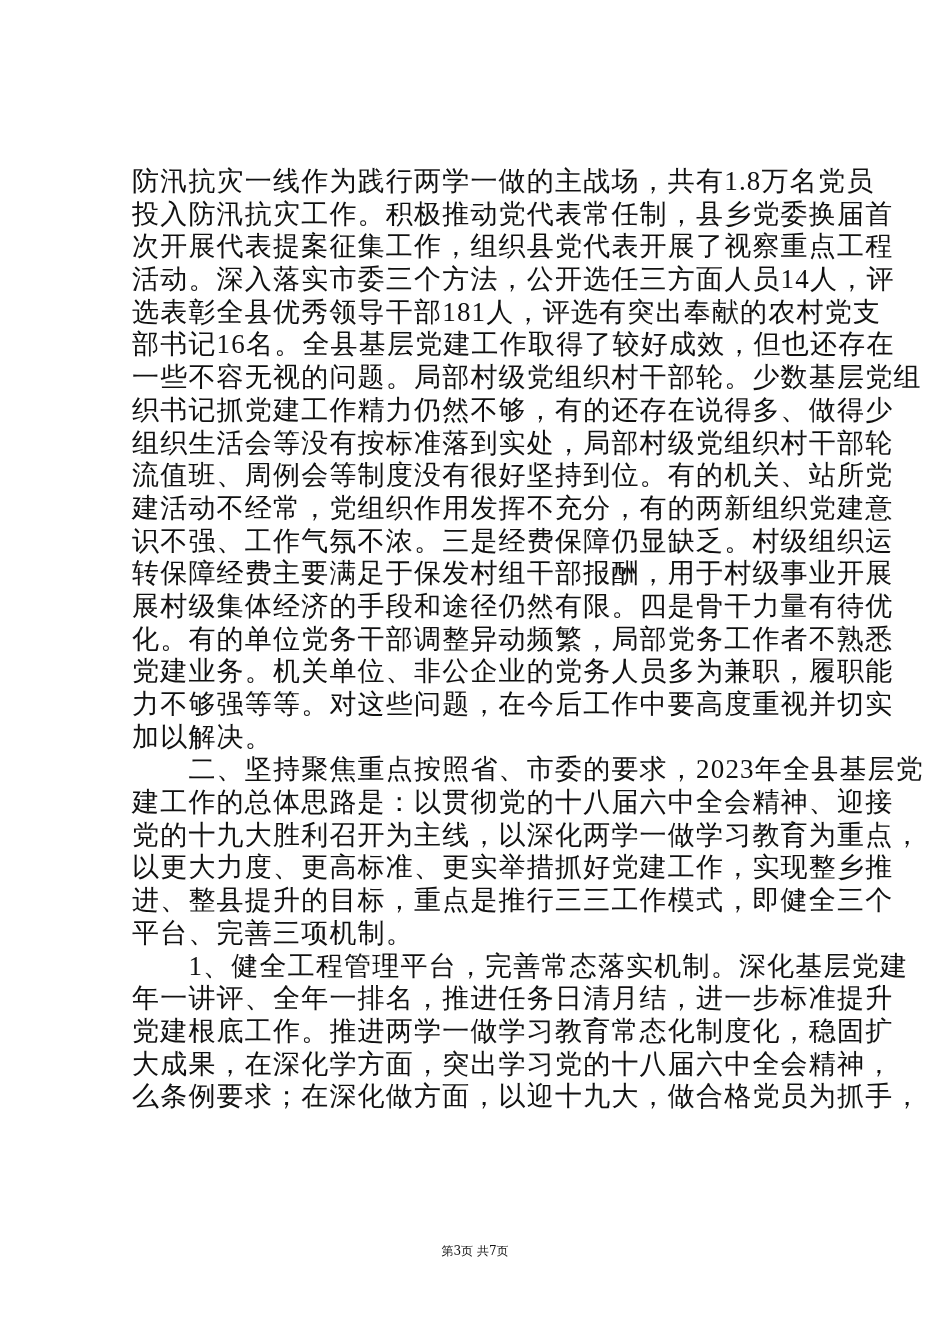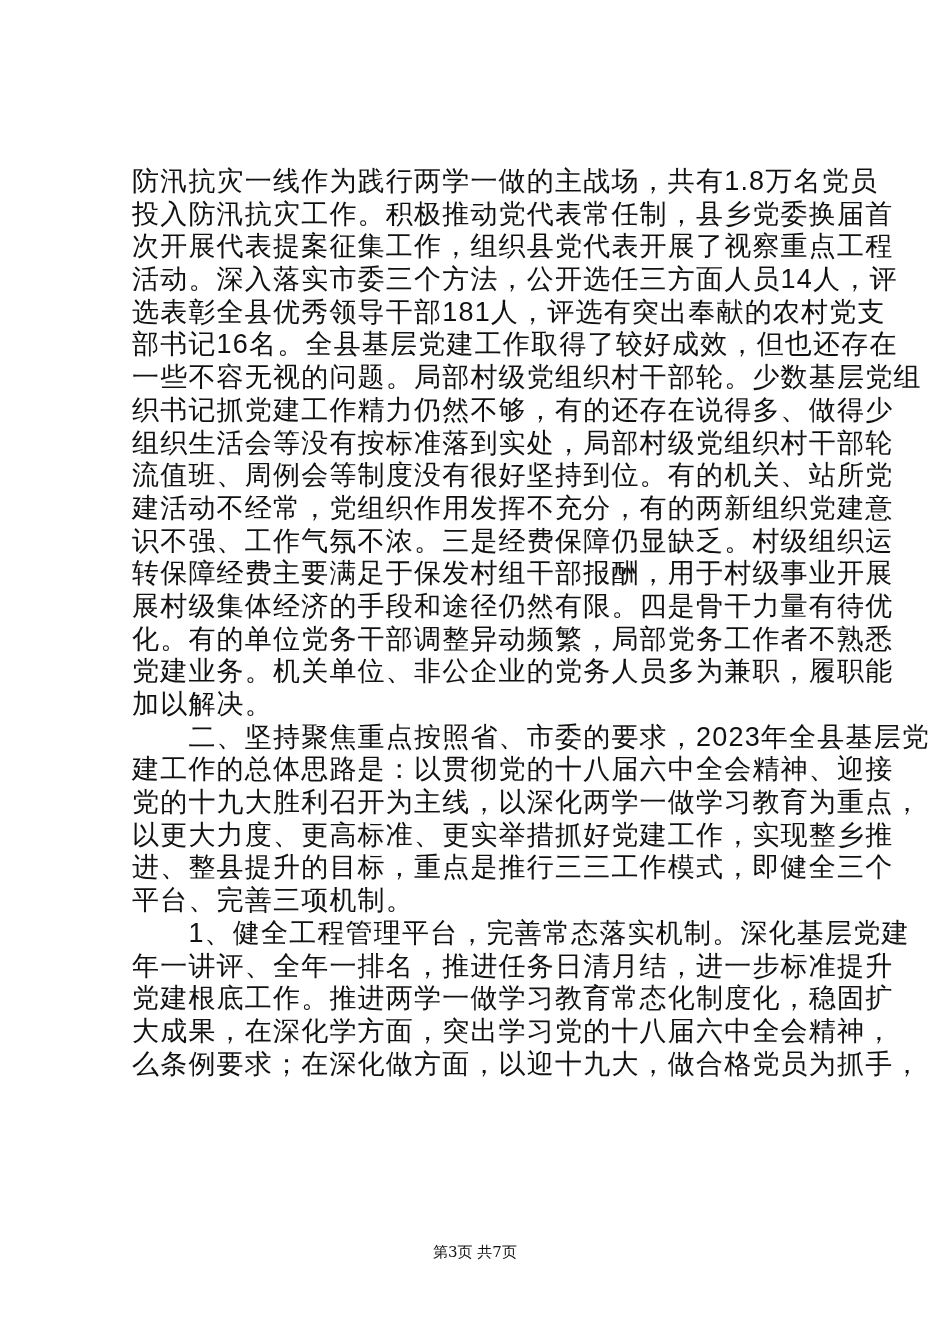--- a/index.html
+++ b/index.html
@@ -3,31 +3,31 @@
 <meta charset="utf-8">
 <style>
   html, body { margin: 0; padding: 0; background: #ffffff; }
   body { width: 950px; height: 1344px; position: relative; overflow: hidden; }
   .page {
     position: absolute; left: 0; top: 0; width: 950px; height: 1344px;
     background: #ffffff;
   }
   .content {
     position: absolute; left: 132px; top: 165px; width: 700px;
-    font-family: Liberation Sans, sans-serif;
+    font-family: Liberation Serif, serif;
     font-size: 27px; color: #111111;
   }
   .line {
     height: 32.7px; line-height: 32.7px; white-space: nowrap;
     letter-spacing: 1.2px;
   }
   .footer {
     position: absolute; left: 0; width: 950px; top: 1243px; text-align: center;
     font-family: "DejaVu Serif", "Liberation Serif", serif;
-    font-size: 15px; color: #111111;
+    font-size: 12px; color: #111111;
   }
 </style>
 </head>
 <body>
 
 <div class="page">
   <div class="content">
     <div class="line">防汛抗灾一线作为践行两学一做的主战场，共有1.8万名党员</div>
     <div class="line">投入防汛抗灾工作。积极推动党代表常任制，县乡党委换届首</div>
     <div class="line">次开展代表提案征集工作，组织县党代表开展了视察重点工程</div>
@@ -37,20 +37,21 @@
     <div class="line">一些不容无视的问题。局部村级党组织村干部轮。少数基层党组</div>
     <div class="line">织书记抓党建工作精力仍然不够，有的还存在说得多、做得少</div>
     <div class="line">组织生活会等没有按标准落到实处，局部村级党组织村干部轮</div>
     <div class="line">流值班、周例会等制度没有很好坚持到位。有的机关、站所党</div>
     <div class="line">建活动不经常，党组织作用发挥不充分，有的两新组织党建意</div>
     <div class="line">识不强、工作气氛不浓。三是经费保障仍显缺乏。村级组织运</div>
     <div class="line">转保障经费主要满足于保发村组干部报酬，用于村级事业开展</div>
     <div class="line">展村级集体经济的手段和途径仍然有限。四是骨干力量有待优</div>
     <div class="line">化。有的单位党务干部调整异动频繁，局部党务工作者不熟悉</div>
     <div class="line">党建业务。机关单位、非公企业的党务人员多为兼职，履职能</div>
+    <div class="line">力不够强等等。对这些问题，在今后工作中要高度重视并切实</div>
     <div class="line">加以解决。</div>
     <div class="line">　　二、坚持聚焦重点按照省、市委的要求，2023年全县基层党</div>
     <div class="line">建工作的总体思路是：以贯彻党的十八届六中全会精神、迎接</div>
     <div class="line">党的十九大胜利召开为主线，以深化两学一做学习教育为重点，</div>
     <div class="line">以更大力度、更高标准、更实举措抓好党建工作，实现整乡推</div>
     <div class="line">进、整县提升的目标，重点是推行三三工作模式，即健全三个</div>
     <div class="line">平台、完善三项机制。</div>
     <div class="line">　　1、健全工程管理平台，完善常态落实机制。深化基层党建</div>
     <div class="line">年一讲评、全年一排名，推进任务日清月结，进一步标准提升</div>
     <div class="line">党建根底工作。推进两学一做学习教育常态化制度化，稳固扩</div>

